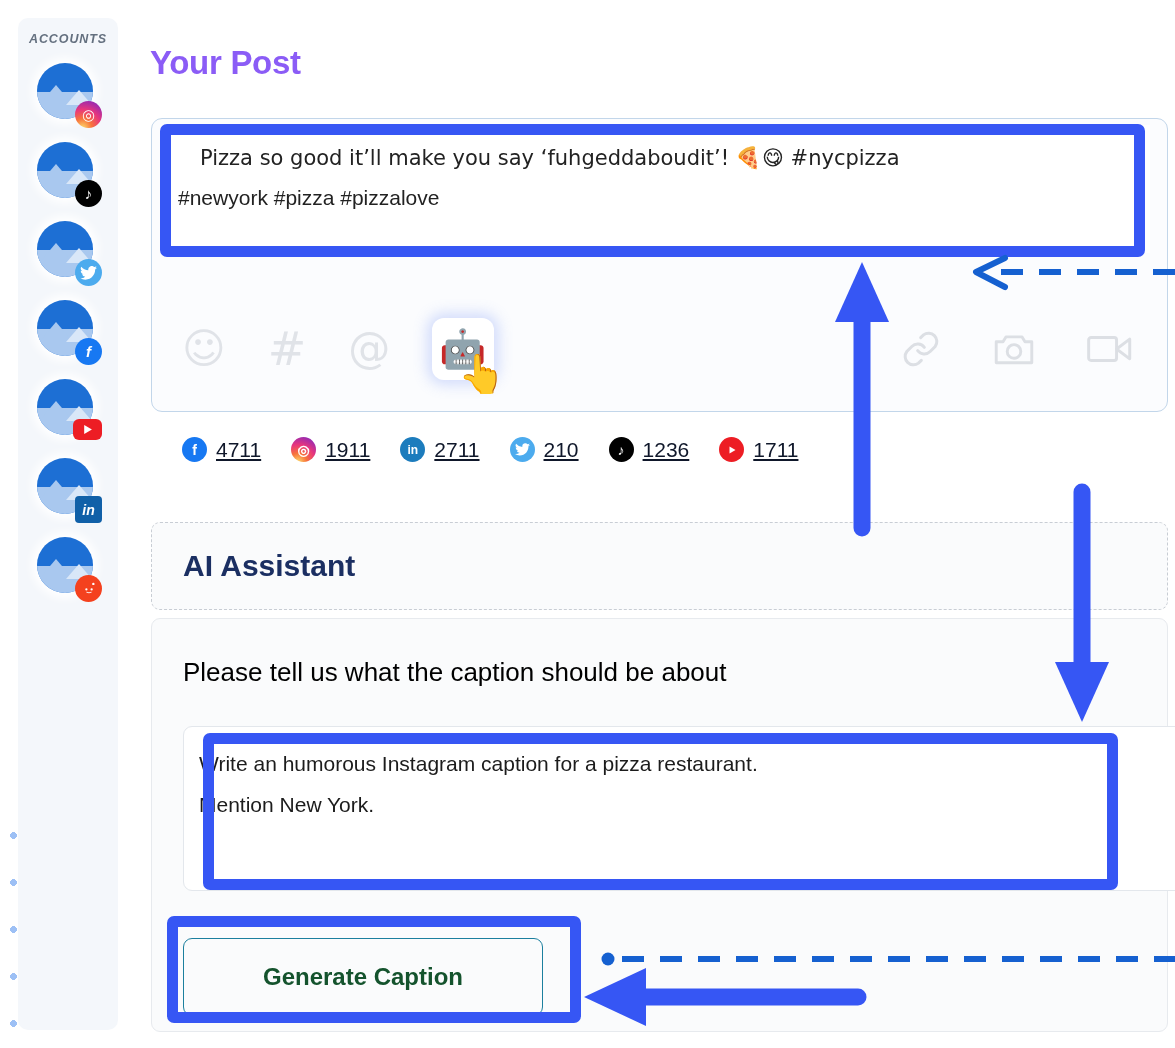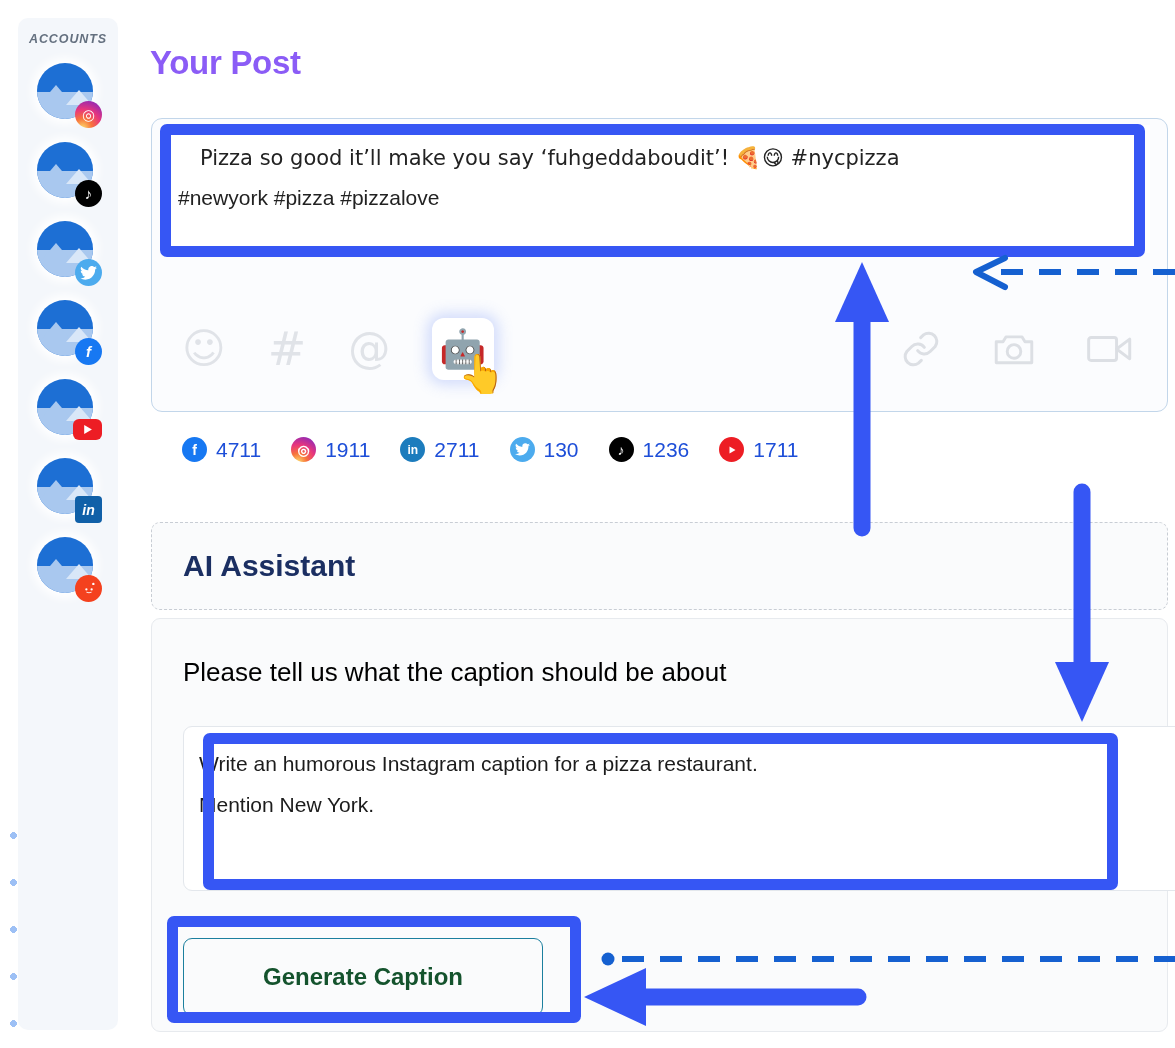--- a/index.html
+++ b/index.html
@@ -145,21 +145,21 @@
     display: flex; align-items: center; justify-content: center;
     color: #fff; font-size: 14px; font-weight: bold;
     font-family: "Liberation Sans", sans-serif;
   }
   .c-fb { background: #1778f2; }
   .c-ig { background: radial-gradient(circle at 28% 100%, #fdd96b 0%, #f7743b 28%, #e8367c 56%, #a62ca8 80%, #6a35c4 100%); }
   .c-li { background: #1c7cbd; }
   .c-tw { background: #4cabee; }
   .c-tt { background: #010101; }
   .c-yt { background: #ed1d24; }
-  .c-num { font-size: 21px; color: #1d4ed8; }
+  .c-num { font-size: 21px; color: #0f172a; text-decoration: underline; }
 
   
   .ai-header {
     position: absolute; left: 1px; top: 522px;
     width: 1017px; height: 88px;
     background: #fafbfc;
     border: 1.5px dashed #c8cdd4;
     border-radius: 9px;
     display: flex; align-items: center;
   }
@@ -359,21 +359,21 @@
       <div class="counter">
         <span class="c-icon c-li" style="font-size:12px;">in</span>
         <span class="c-num">2711</span>
       </div>
       <div class="counter">
         <span class="c-icon c-tw">
           <svg width="15" height="13" viewBox="0 0 24 20" fill="#ffffff">
               <path d="M24 2.6a9.8 9.8 0 0 1-2.8.8A4.9 4.9 0 0 0 23.3.4a9.9 9.9 0 0 1-3.1 1.2A4.9 4.9 0 0 0 11.8 6 13.9 13.9 0 0 1 1.7.9 4.9 4.9 0 0 0 3.2 7.4 4.9 4.9 0 0 1 1 6.8v.1a4.9 4.9 0 0 0 3.9 4.8 4.9 4.9 0 0 1-2.2.1 4.9 4.9 0 0 0 4.6 3.4A9.9 9.9 0 0 1 0 17.3 13.9 13.9 0 0 0 7.5 19.5c9.1 0 14-7.5 14-14v-.6A10 10 0 0 0 24 2.6z"></path>
             </svg>
         </span>
-        <span class="c-num">130</span>
+        <span class="c-num">210</span>
       </div>
       <div class="counter">
         <span class="c-icon c-tt">♪</span>
         <span class="c-num">1236</span>
       </div>
       <div class="counter">
         <span class="c-icon c-yt">
           <svg width="10" height="10" viewBox="0 0 10 10" fill="#ffffff">
               <polygon points="2.5,1.5 8.5,5 2.5,8.5"></polygon>
             </svg>

